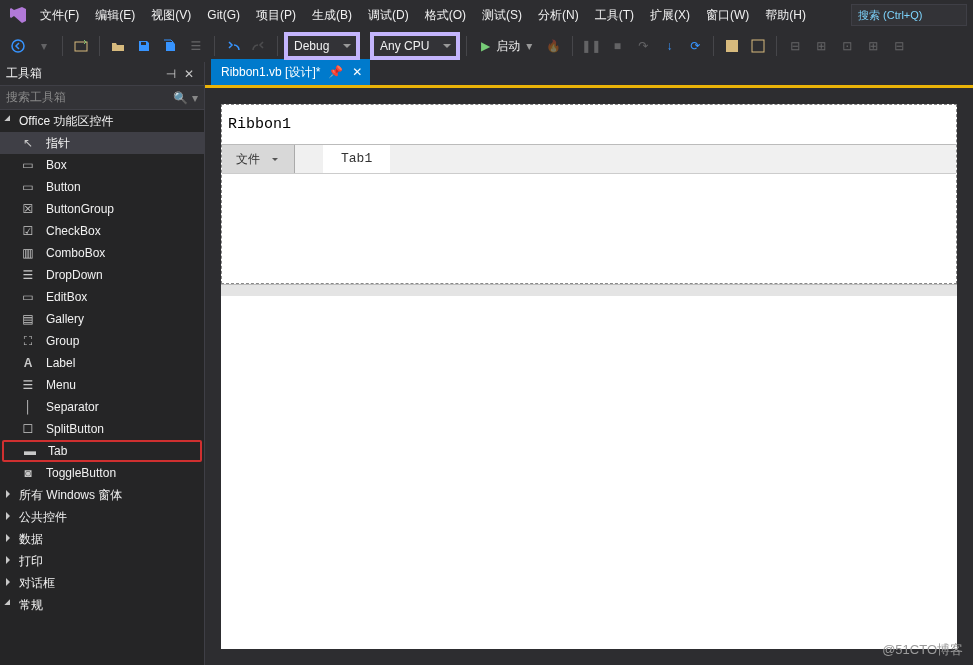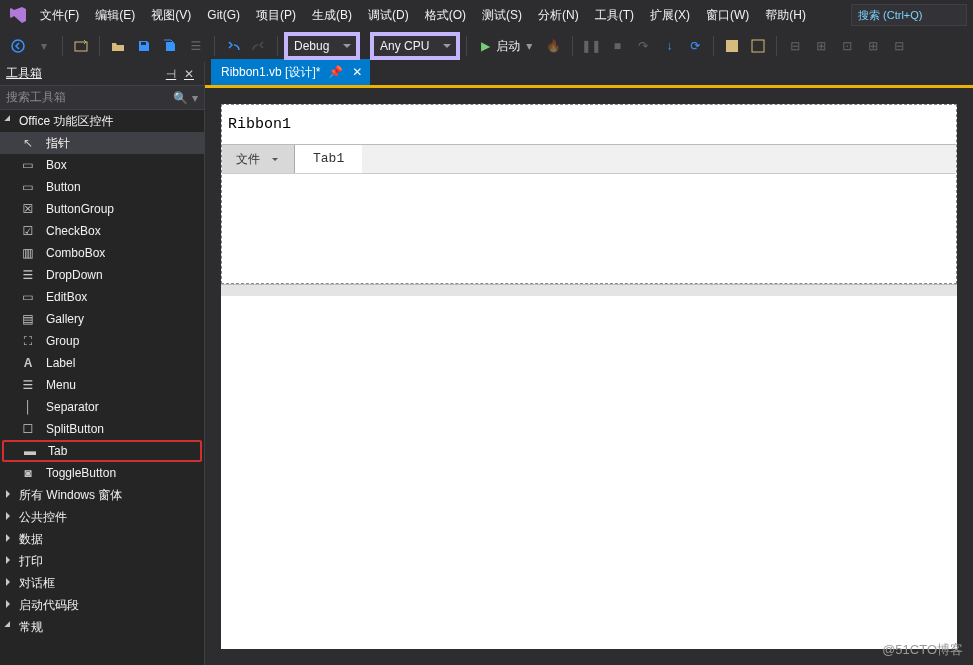--- a/index.html
+++ b/index.html
@@ -56,21 +56,21 @@
 .play { color: #77cc77; }
 
 .body-row { display: flex; height: calc(665px - 62px); }
 
 .toolbox {
   width: 205px; background: #252526; border-right: 1px solid #3f3f46;
   display: flex; flex-direction: column;
 }
 .panel-title {
   height: 24px; background: #2d2d30; border-bottom: 1px solid #3f3f46;
-  display: flex; align-items: center; padding: 0 6px; text-decoration: underline;
+  display: flex; align-items: center; padding: 0 6px;
 }
 .panel-title-text { flex: 1; }
 .panel-icon { width: 18px; text-align: center; color: #c8c8c8; cursor: default; }
 .toolbox-search {
   height: 24px; background: #333337; border-bottom: 1px solid #3f3f46;
   display: flex; align-items: center; padding: 0 6px; color: #888;
 }
 .toolbox-search .sicon { margin-left: auto; }
 .tree { flex: 1; overflow: auto; }
 .tree-group {
@@ -136,21 +136,21 @@
   display: inline-flex; align-items: center; gap: 6px;
   border-right: 1px solid #aaa; position: relative;
 }
 .ribbon-file-tab::after {
   content: ""; border: 3px solid transparent; border-top-color: #555;
   margin-left: 6px; transform: translateY(2px);
 }
 .ribbon-tab1 {
   padding: 0 18px; display: inline-flex; align-items: center;
   font-family: "Courier New", monospace; font-size: 13px; color: #333;
-  background: #fff; border-bottom: 1px solid #fff;
+  background: #fff; border-bottom: 1px solid #fff; margin-left: 28px;
 }
 .ribbon-body {
   height: 110px; border-top: 1px solid #ccc; background: #fff;
 }
 .design-bottom {
   position: absolute; left: 0; right: 0; top: 180px;
   height: 12px; background: #e4e4e4; border-top: 1px solid #bbb;
 }
 .watermark {
   position: absolute; right: 10px; bottom: 6px;
@@ -364,24 +364,20 @@
       </div>
       <div class="tree-group">
         <span class="tree-arrow col"></span>
         <span>打印</span>
       </div>
       <div class="tree-group">
         <span class="tree-arrow col"></span>
         <span>对话框</span>
       </div>
       <div class="tree-group">
-        <span class="tree-arrow col"></span>
-        <span>启动代码段</span>
-      </div>
-      <div class="tree-group">
         <span class="tree-arrow exp"></span>
         <span>常规</span>
       </div>
     </div>
   </div>
 
   <div class="editor">
     <div class="doc-tabs">
       <div class="doc-tab">
         <span>Ribbon1.vb [设计]*</span>

